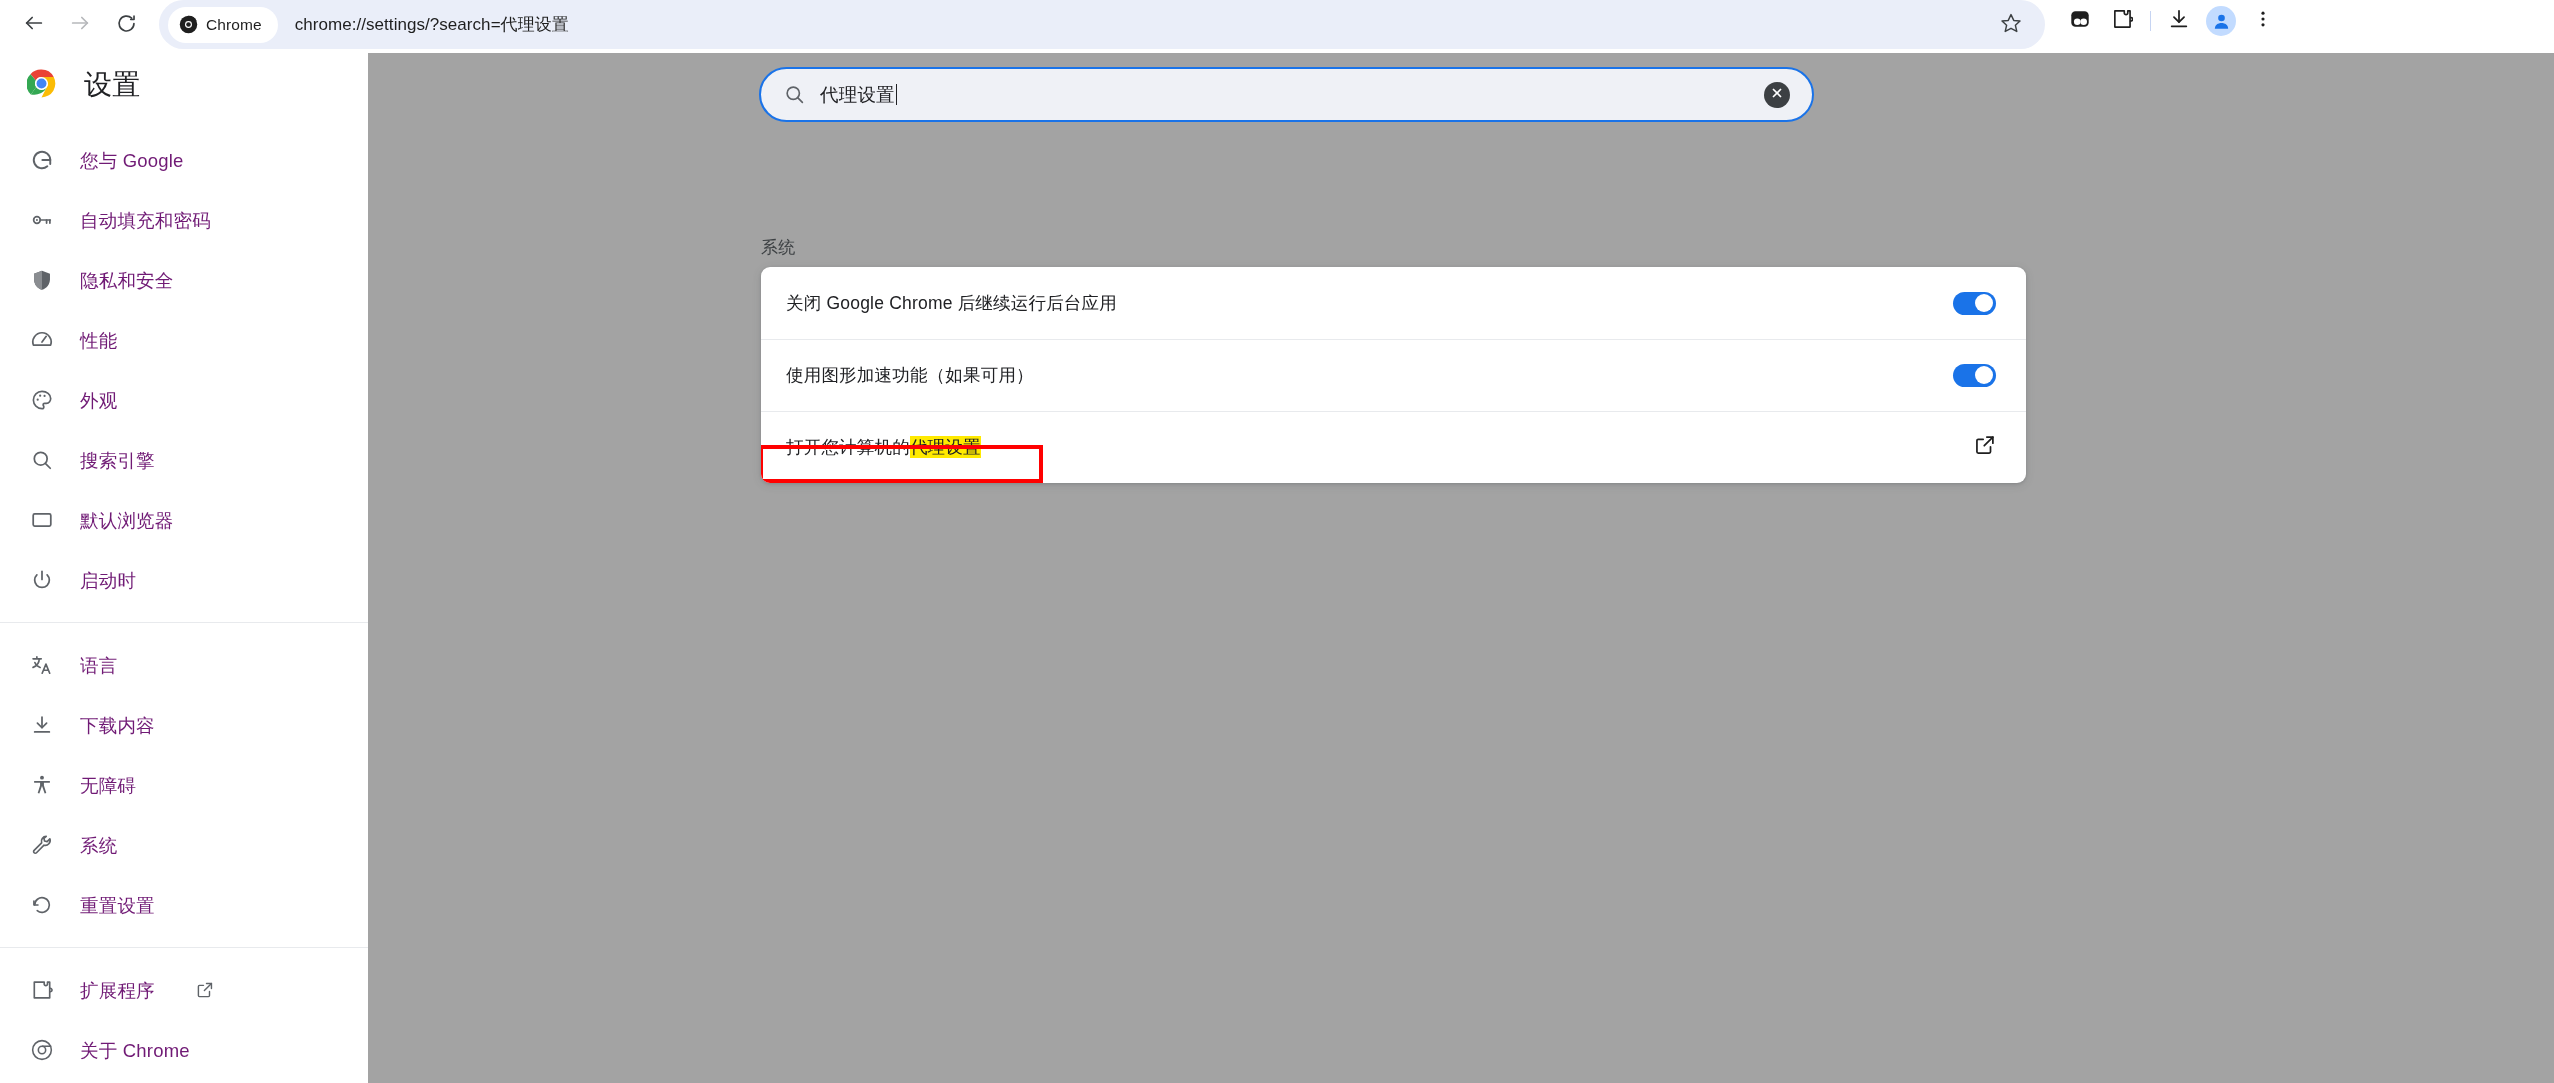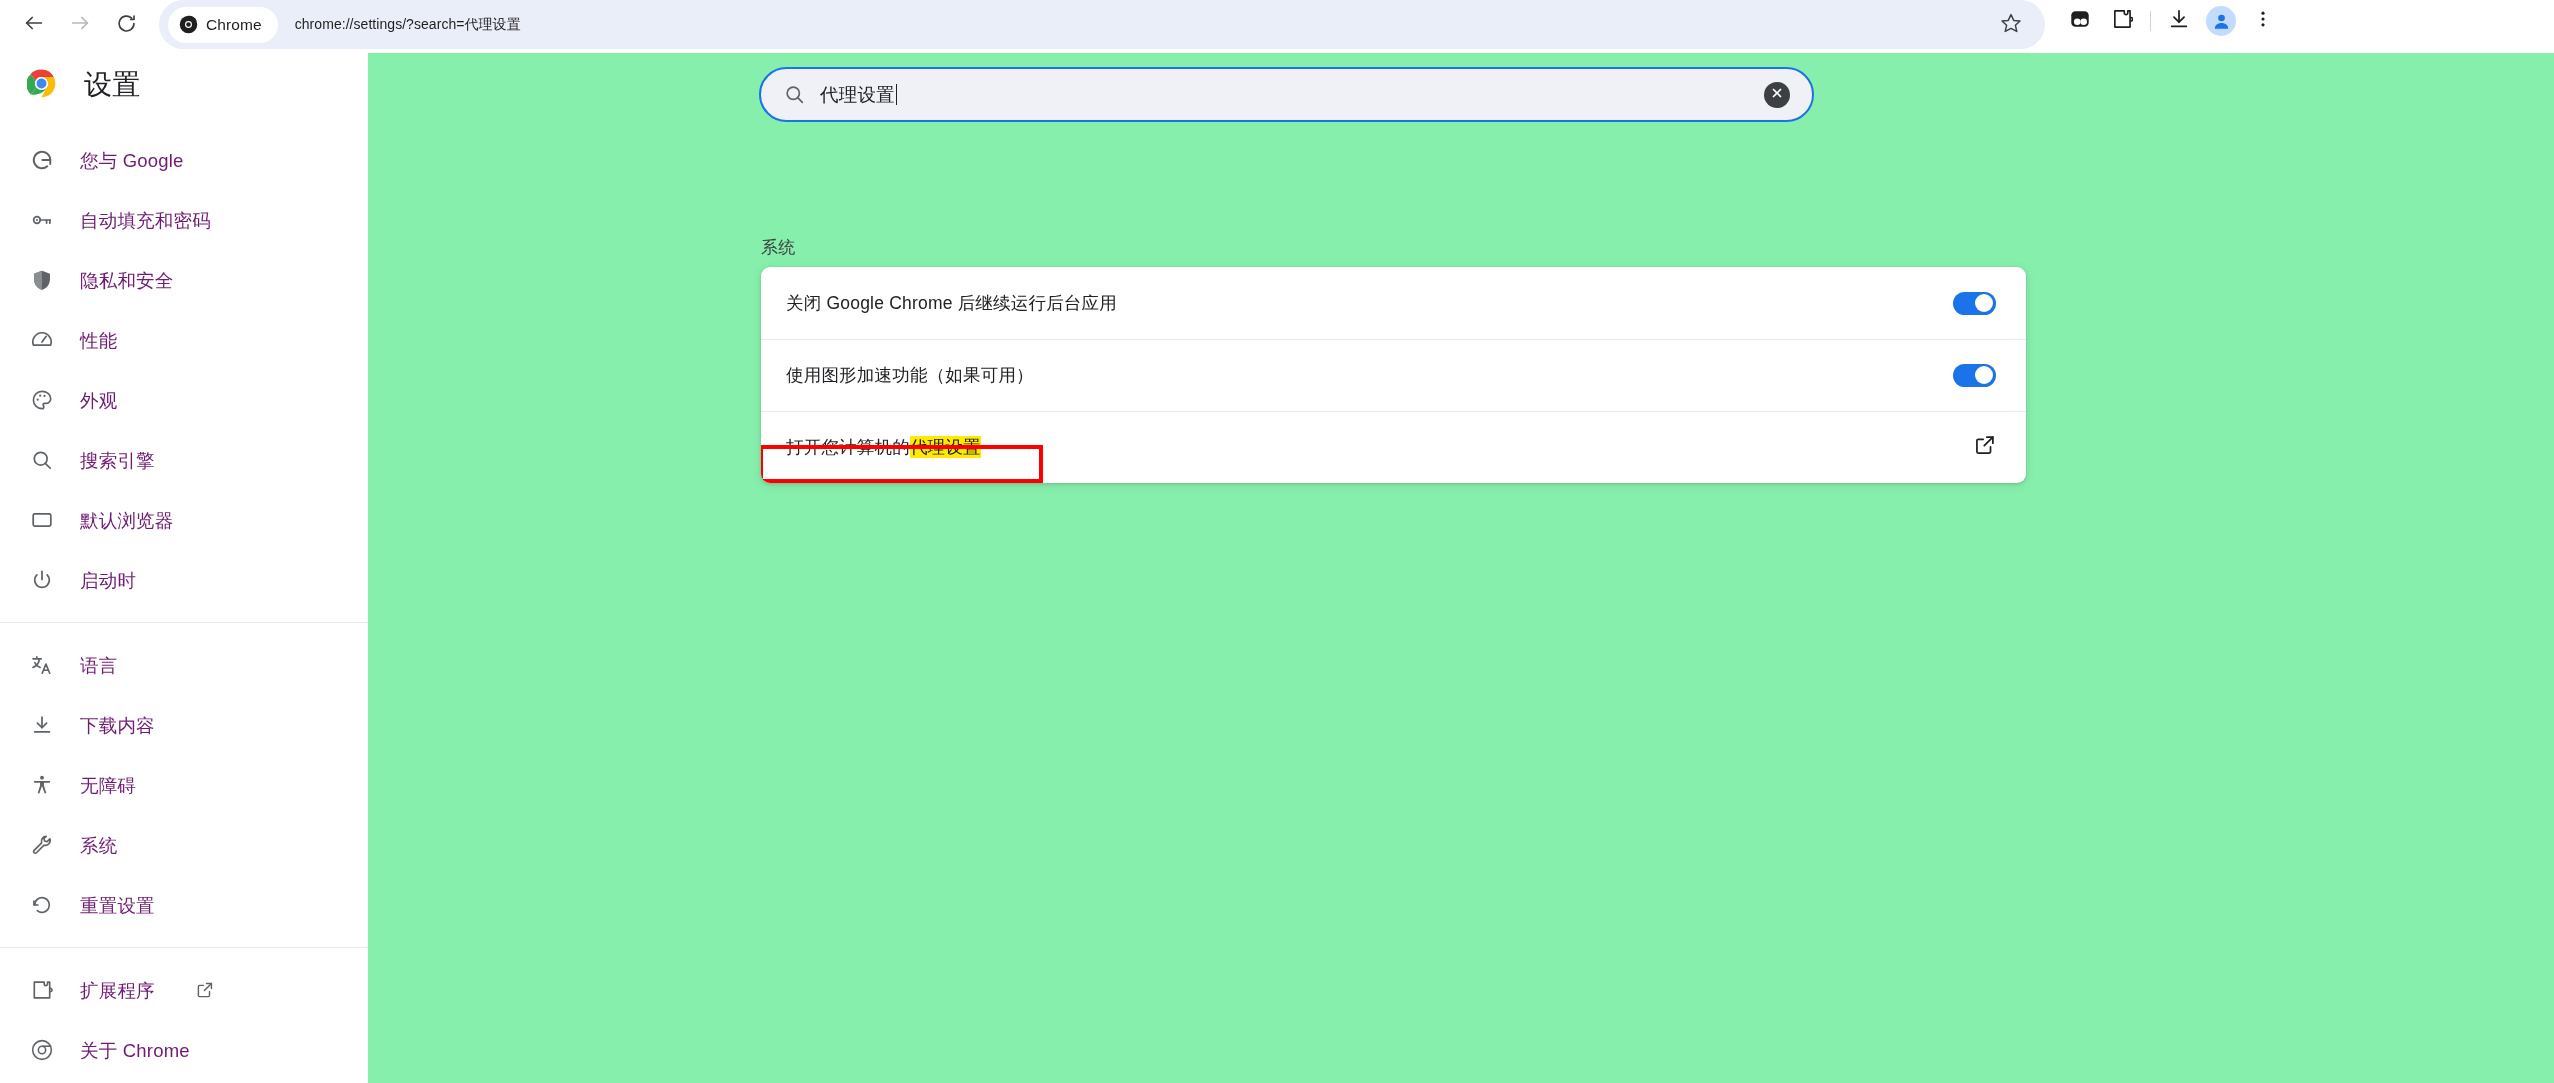--- a/index.html
+++ b/index.html
@@ -46,21 +46,21 @@
     gap: 8px;
     flex: 0 0 auto;
   }
   .chrome-chip-logo { width: 19px; height: 19px; display:block; }
   .chrome-chip-label {
     font-size: 15.5px; color: #1f1f1f; letter-spacing: .1px;
     white-space: nowrap;
   }
   .omnibox-url {
     margin-left: 17px;
-    font-size: 14px;
+    font-size: 17px;
     color: #1f1f1f;
     white-space: nowrap;
     letter-spacing: .05px;
   }
   .omnibox-star {
     position: absolute; right: 18px; top: 50%; transform: translateY(-50%);
     width: 32px; height: 32px; display: flex; align-items:center; justify-content:center;
   }
 
   .toolbar-icons {
@@ -134,21 +134,21 @@
     background: #e8eaed;
     width: 368px;
     margin: 12px 0 12px 0;
   }
 
   
   .main {
     position: absolute;
     top: 0; left: 368px;
     width: 2186px; height: 1030px;
-    background: #86efac;
+    background: #a3a3a3;
   }
   .search-wrap {
     position: absolute;
     top: 14px; left: 391px;
     width: 1055px; height: 55px;
   }
   .search-box {
     width: 100%; height: 100%;
     border: 2.5px solid #1a73e8;
     border-radius: 28px;

